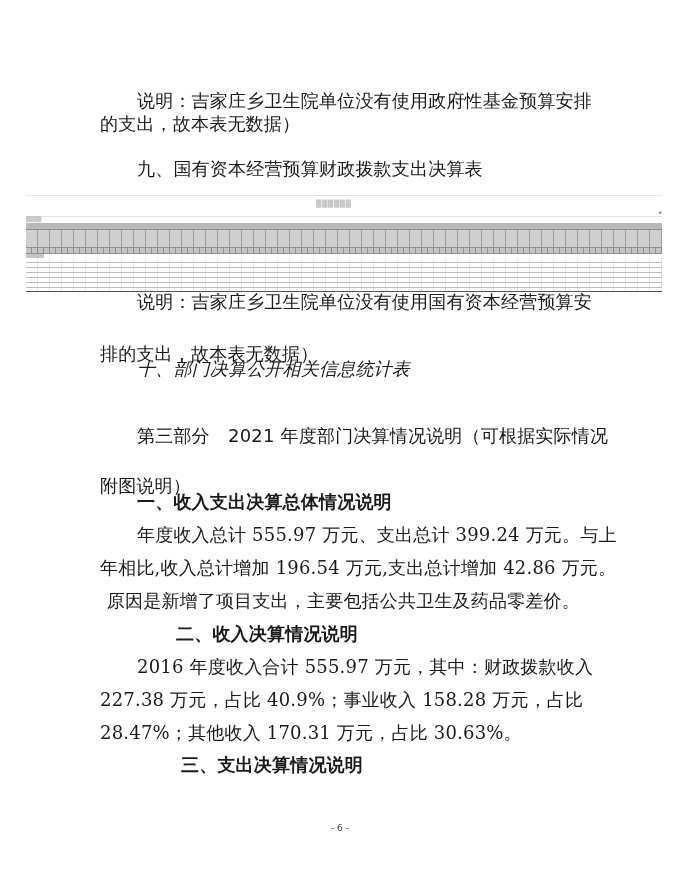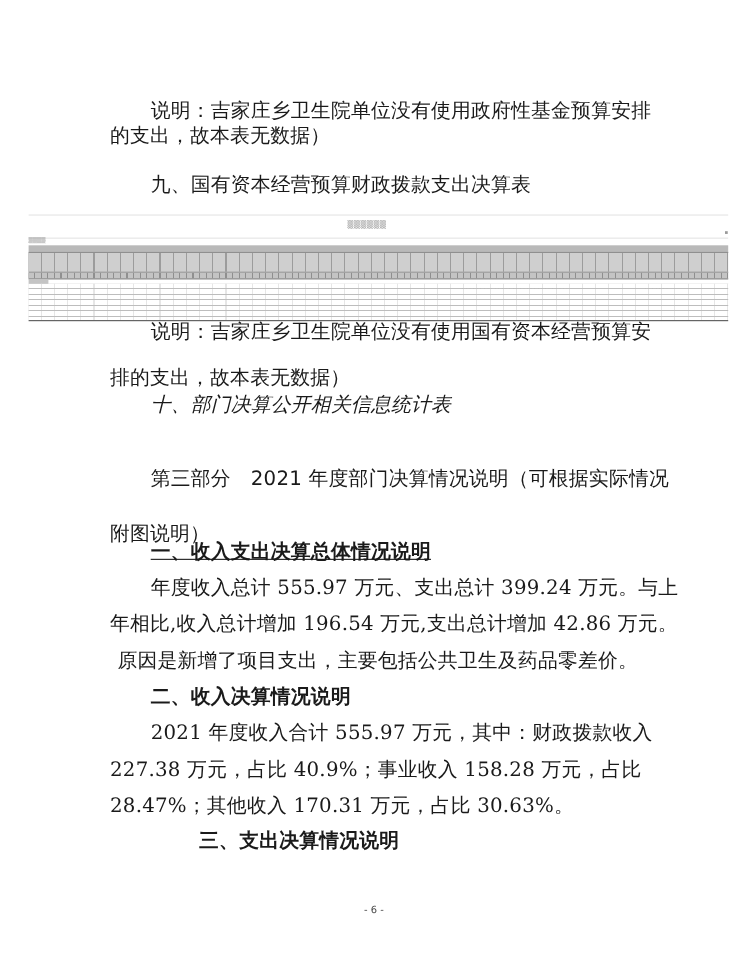--- a/index.html
+++ b/index.html
@@ -55,33 +55,33 @@
       <div class="hdr2"></div>
       <div class="hdr3"></div>
       <div class="hdr4"></div>
       <div class="body-rows"></div>
       <div class="dots" style="left:394px;width:96px;">·························································································································</div>
       <div class="dots" style="left:560px;width:22px;">··························</div>
     </div>
   </div>
 
   <div class="line indent sans" style="top:290px;">说明：吉家庄乡卫生院单位没有使用国有资本经营预算安</div>
-  <div class="line sans" style="top:332px;">排的支出，故本表无数据）</div>
+  <div class="line sans" style="top:342px;">排的支出，故本表无数据）</div>
 
   <div class="line indent" style="top:357px;font-style:italic;">十、部门决算公开相关信息统计表</div>
 
   <div class="line indent sans" style="top:424px;">第三部分　2021 年度部门决算情况说明（可根据实际情况</div>
   <div class="line sans" style="top:474px;">附图说明）</div>
 
-  <div class="line indent bold" style="top:490px;text-decoration:underline;">一、收入支出决算总体情况说明</div>
+  <div class="line indent bold" style="top:490px;">一、收入支出决算总体情况说明</div>
   <div class="line indent justify" style="top:523px; right:100px;">年度收入总计 555.97 万元、支出总计 399.24 万元。与上</div>
   <div class="line justify" style="top:556px;">年相比,收入总计增加 196.54 万元,支出总计增加 42.86 万元。</div>
   <div class="line" style="top:589px;text-align:right;">原因是新增了项目支出，主要包括公共卫生及药品零差价。</div>
 
-  <div class="line indent bold" style="top:622px;">二、收入决算情况说明</div>
-  <div class="line indent justify" style="top:655px;">2021 年度收入合计 555.97 万元，其中：财政拨款收入</div>
+  <div class="line indent bold" style="top:622px;margin-left:39px;">二、收入决算情况说明</div>
+  <div class="line indent justify" style="top:655px;">2016 年度收入合计 555.97 万元，其中：财政拨款收入</div>
   <div class="line justify" style="top:688px;">227.38 万元，占比 40.9%；事业收入 158.28 万元，占比</div>
   <div class="line" style="top:721px;">28.47%；其他收入 170.31 万元，占比 30.63%。</div>
 
   <div class="line indent bold" style="top:753px;margin-left:44px;">三、支出决算情况说明</div>
 
   <div class="page-num">- 6 -</div>
 </div>
 
 </body></html>

